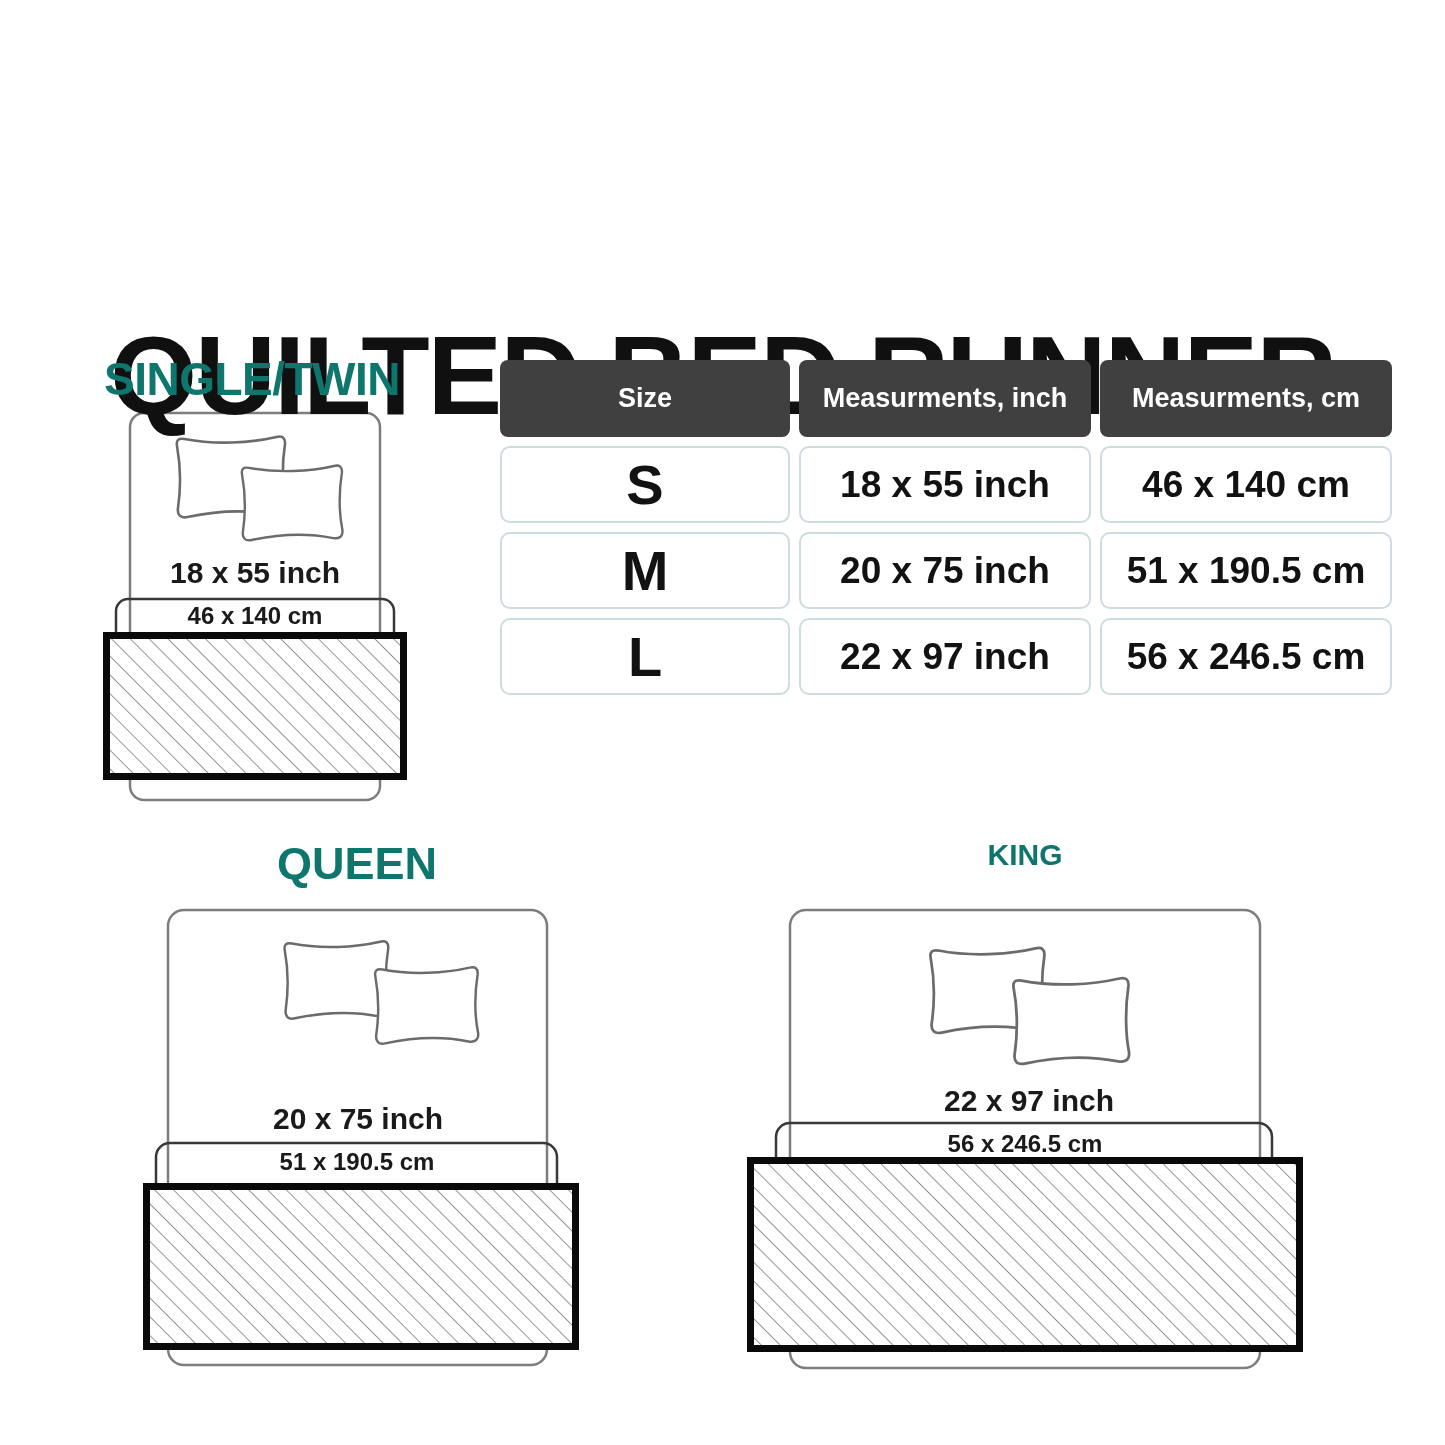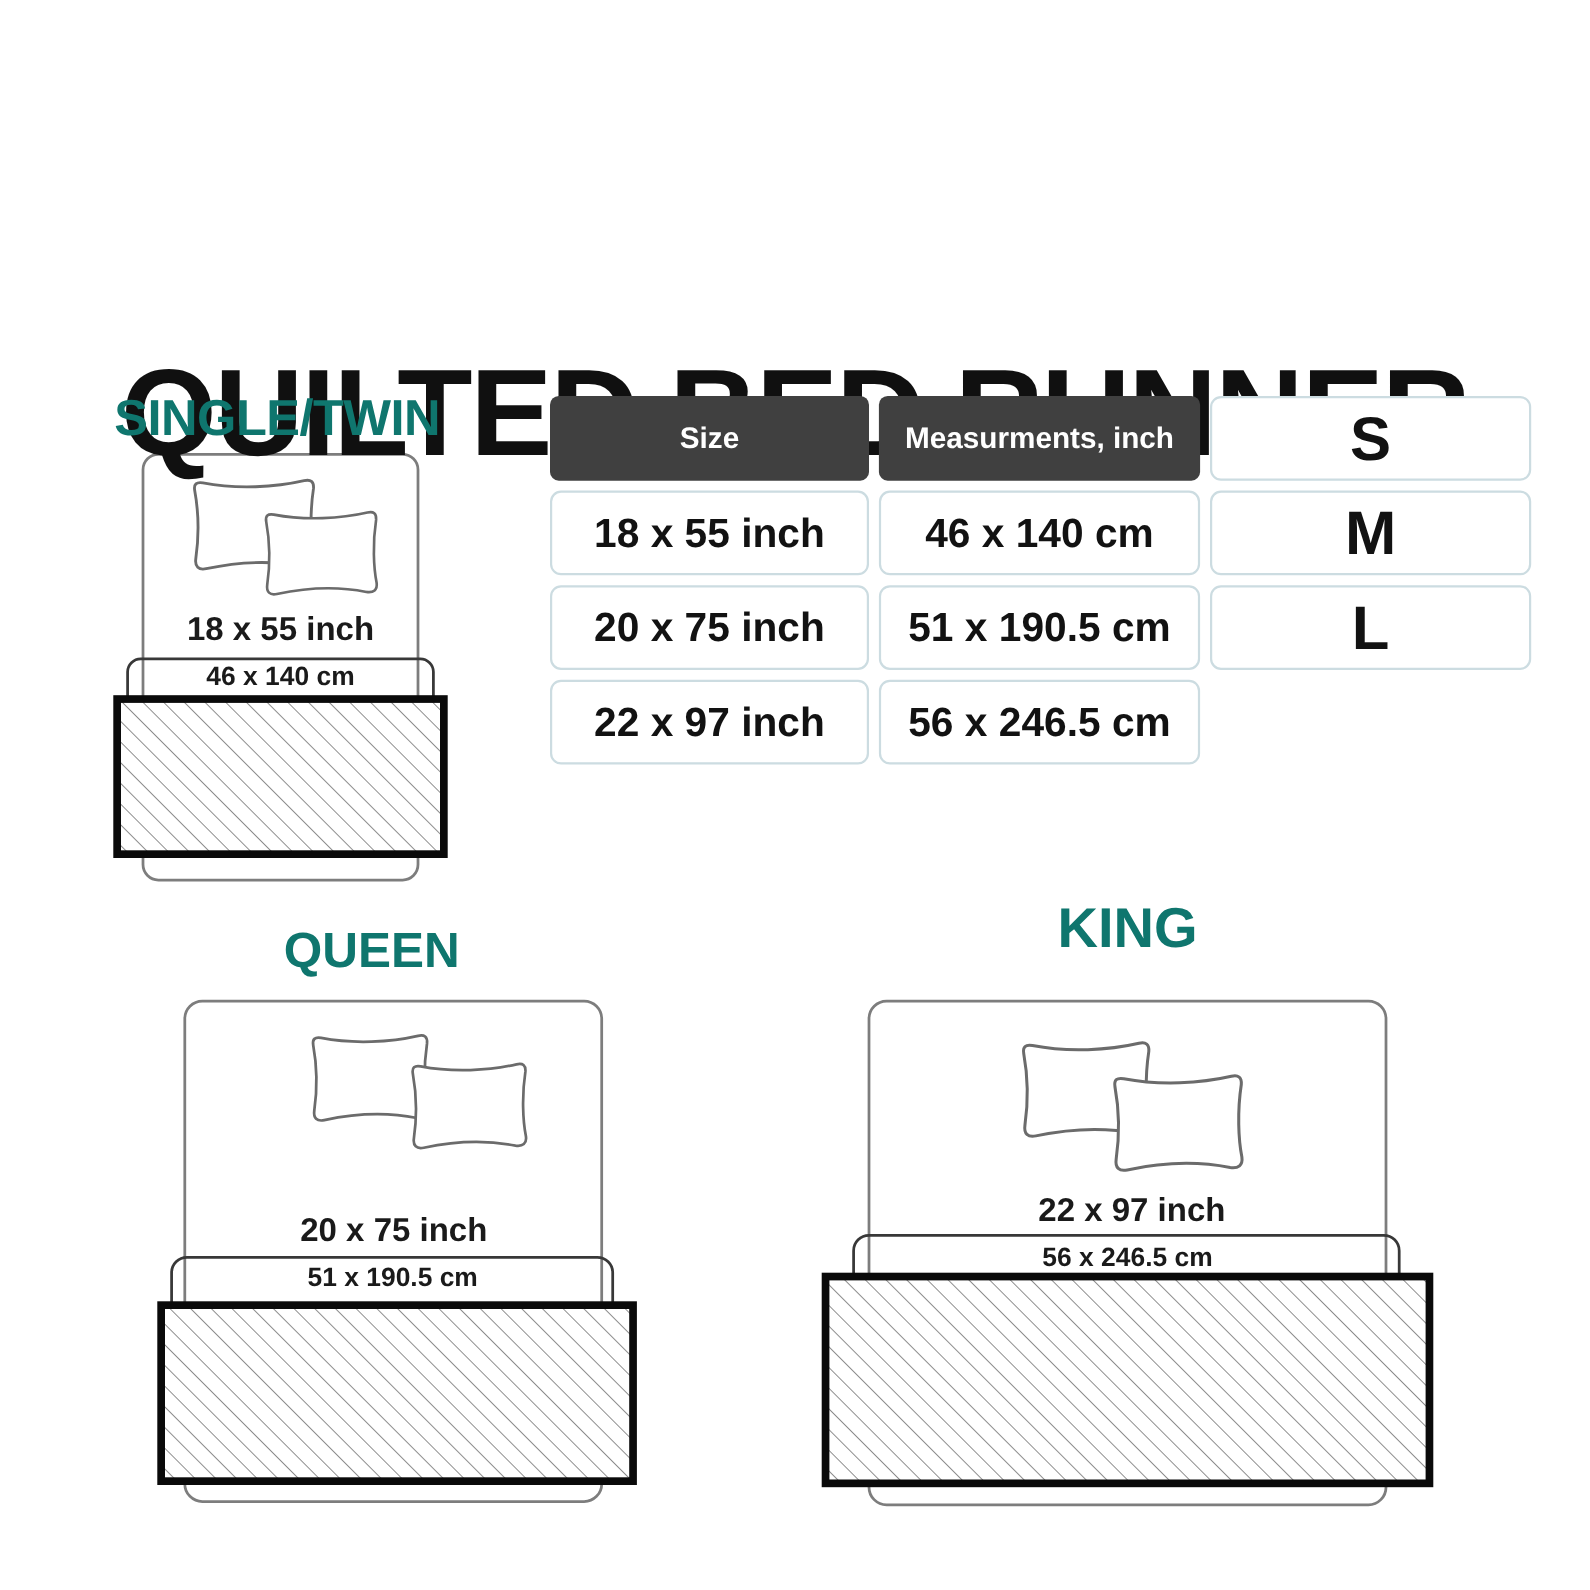--- a/index.html
+++ b/index.html
@@ -13,22 +13,22 @@
     position:absolute; top:40px; left:0; width:1445px;
     text-align:center; font-size:112px; font-weight:bold;
     line-height:1.2; letter-spacing:-2px; color:#101010; white-space:pre;
   }
 
   .fig-label {
     position:absolute; transform:translateX(-50%);
     font-weight:bold; color:#0f766e; white-space:nowrap;
   }
   .lbl-single { left:252px; top:352px; font-size:46px; letter-spacing:-0.5px; }
-  .lbl-queen  { left:338px; top:838px; font-size:45px; }
-  .lbl-king   { left:1025px; top:814px; font-size:51px; }
+  .lbl-queen  { left:357px; top:838px; font-size:45px; }
+  .lbl-king   { left:1025px; top:838px; font-size:30px; }
 
   .dim { position:absolute; transform:translateX(-50%); font-weight:bold; color:#1a1a1a; white-space:nowrap; }
   .dim-inch { font-size:30px; }
   .dim-cm   { font-size:24px; }
   .d-single-inch { left:255px;  top:556px;  }
   .d-single-cm   { left:255px;  top:602px;  }
   .d-queen-inch  { left:358px;  top:1102px; }
   .d-queen-cm    { left:357px;  top:1148px; }
   .d-king-inch   { left:1029px; top:1084px; }
   .d-king-cm     { left:1025px; top:1130px; }
@@ -122,20 +122,21 @@
   <div class="dim dim-inch d-single-inch">18 x 55 inch</div>
   <div class="dim dim-cm   d-single-cm">46 x 140 cm</div>
   <div class="dim dim-inch d-queen-inch">20 x 75 inch</div>
   <div class="dim dim-cm   d-queen-cm">51 x 190.5 cm</div>
   <div class="dim dim-inch d-king-inch">22 x 97 inch</div>
   <div class="dim dim-cm   d-king-cm">56 x 246.5 cm</div>
 
   <div class="size-table">
     <div class="th">Size</div>
     <div class="th">Measurments, inch</div>
+    <div class="th">Measurments, cm</div>
 
     <div class="td td-size">S</div>
     <div class="td td-meas">18 x 55 inch</div>
     <div class="td td-meas">46 x 140 cm</div>
 
     <div class="td td-size">M</div>
     <div class="td td-meas">20 x 75 inch</div>
     <div class="td td-meas">51 x 190.5 cm</div>
 
     <div class="td td-size">L</div>

